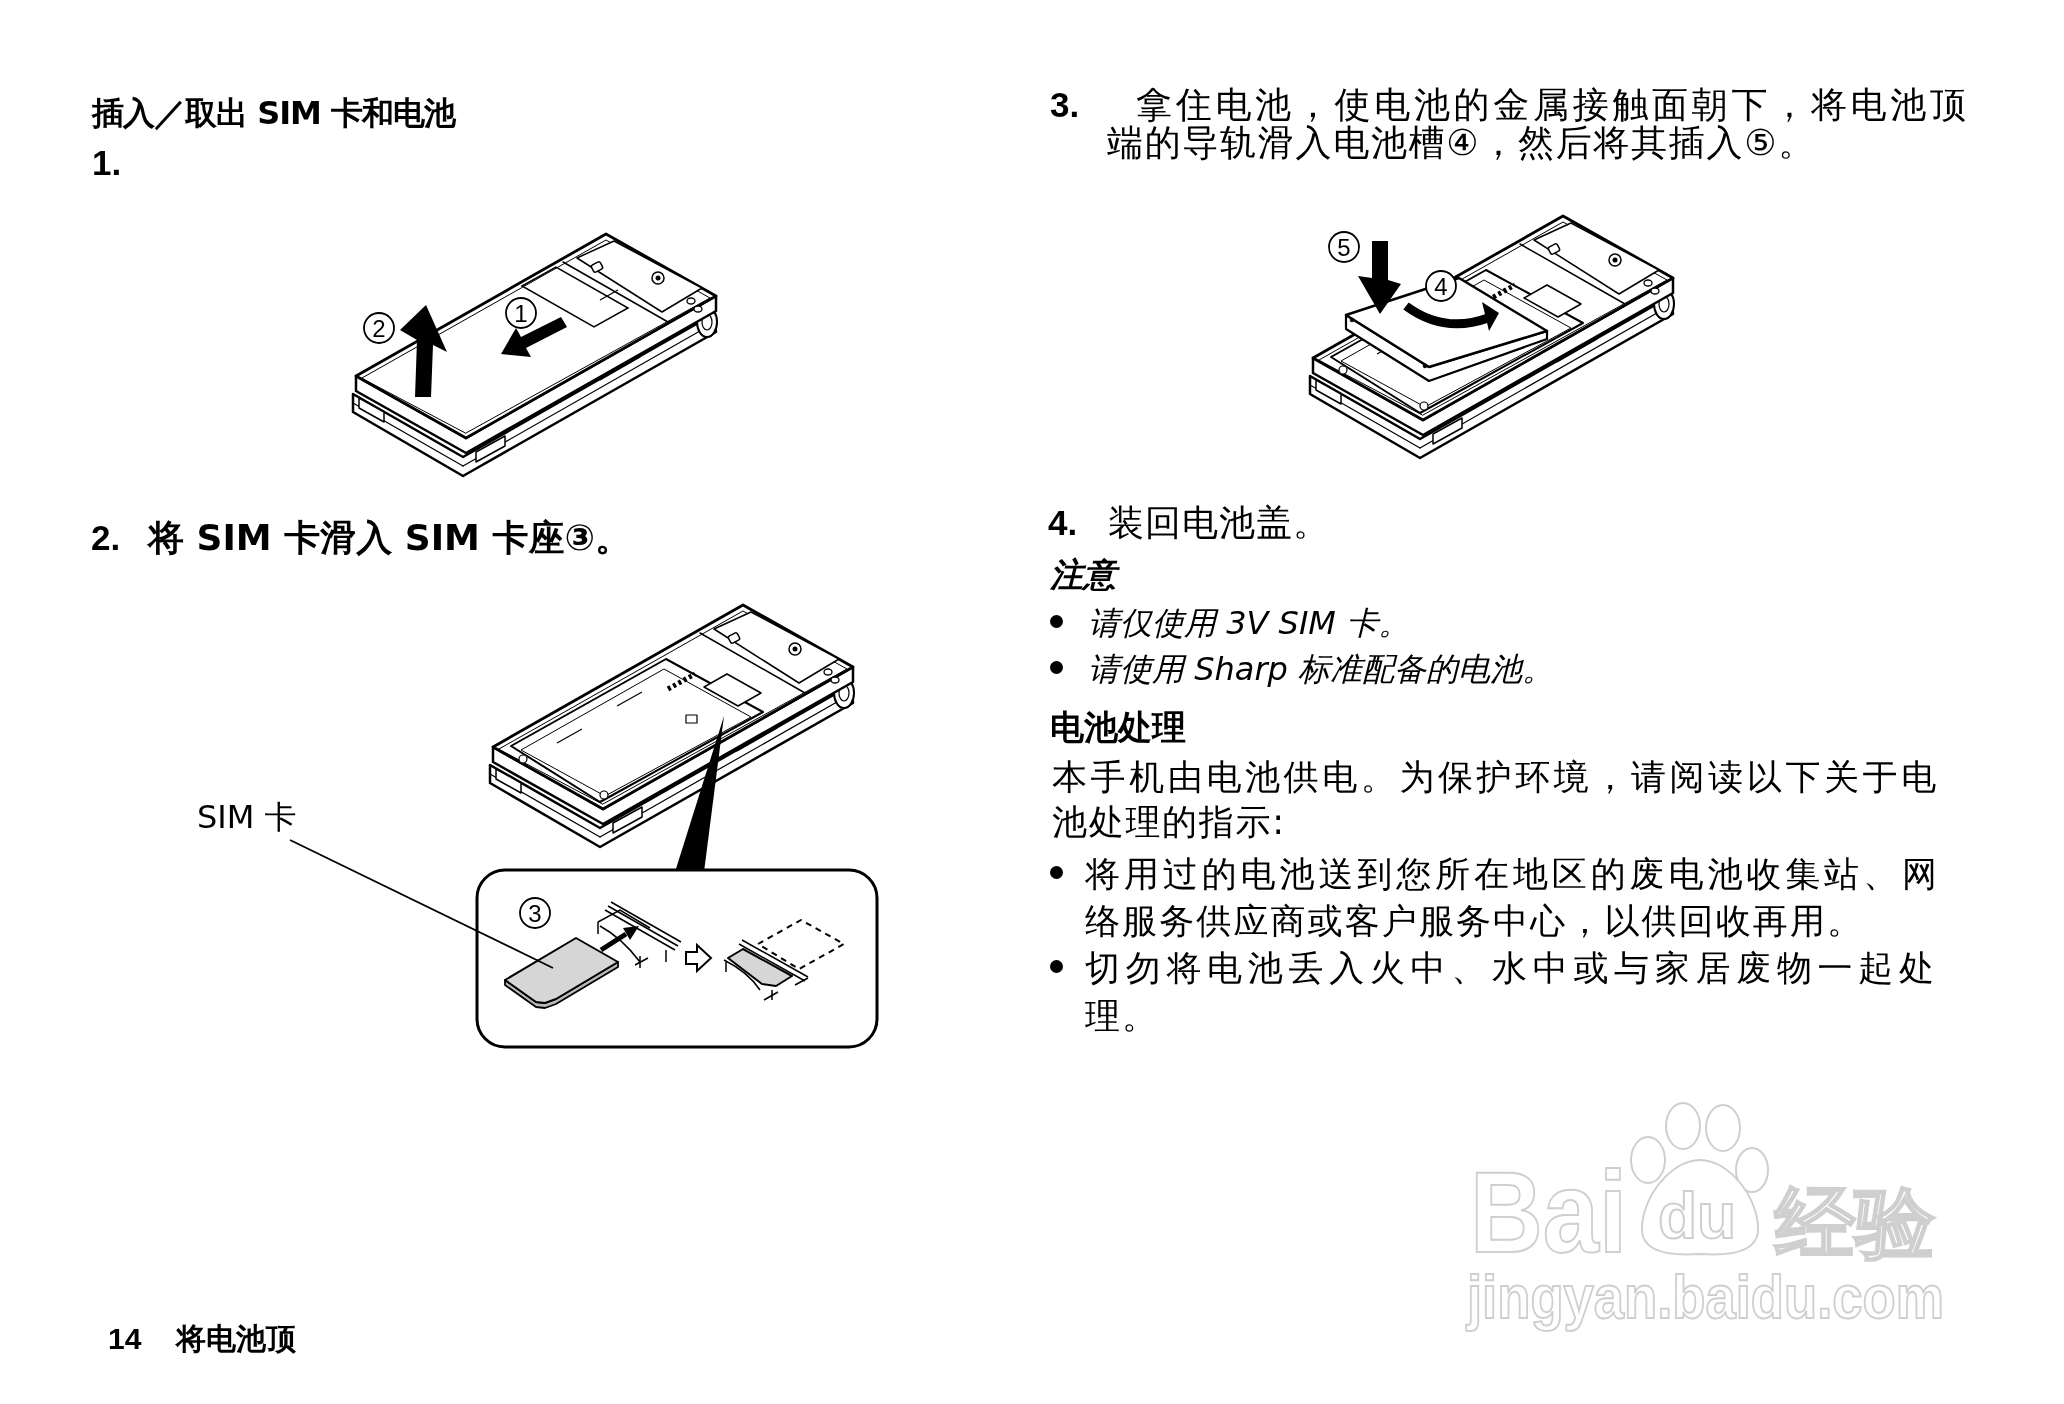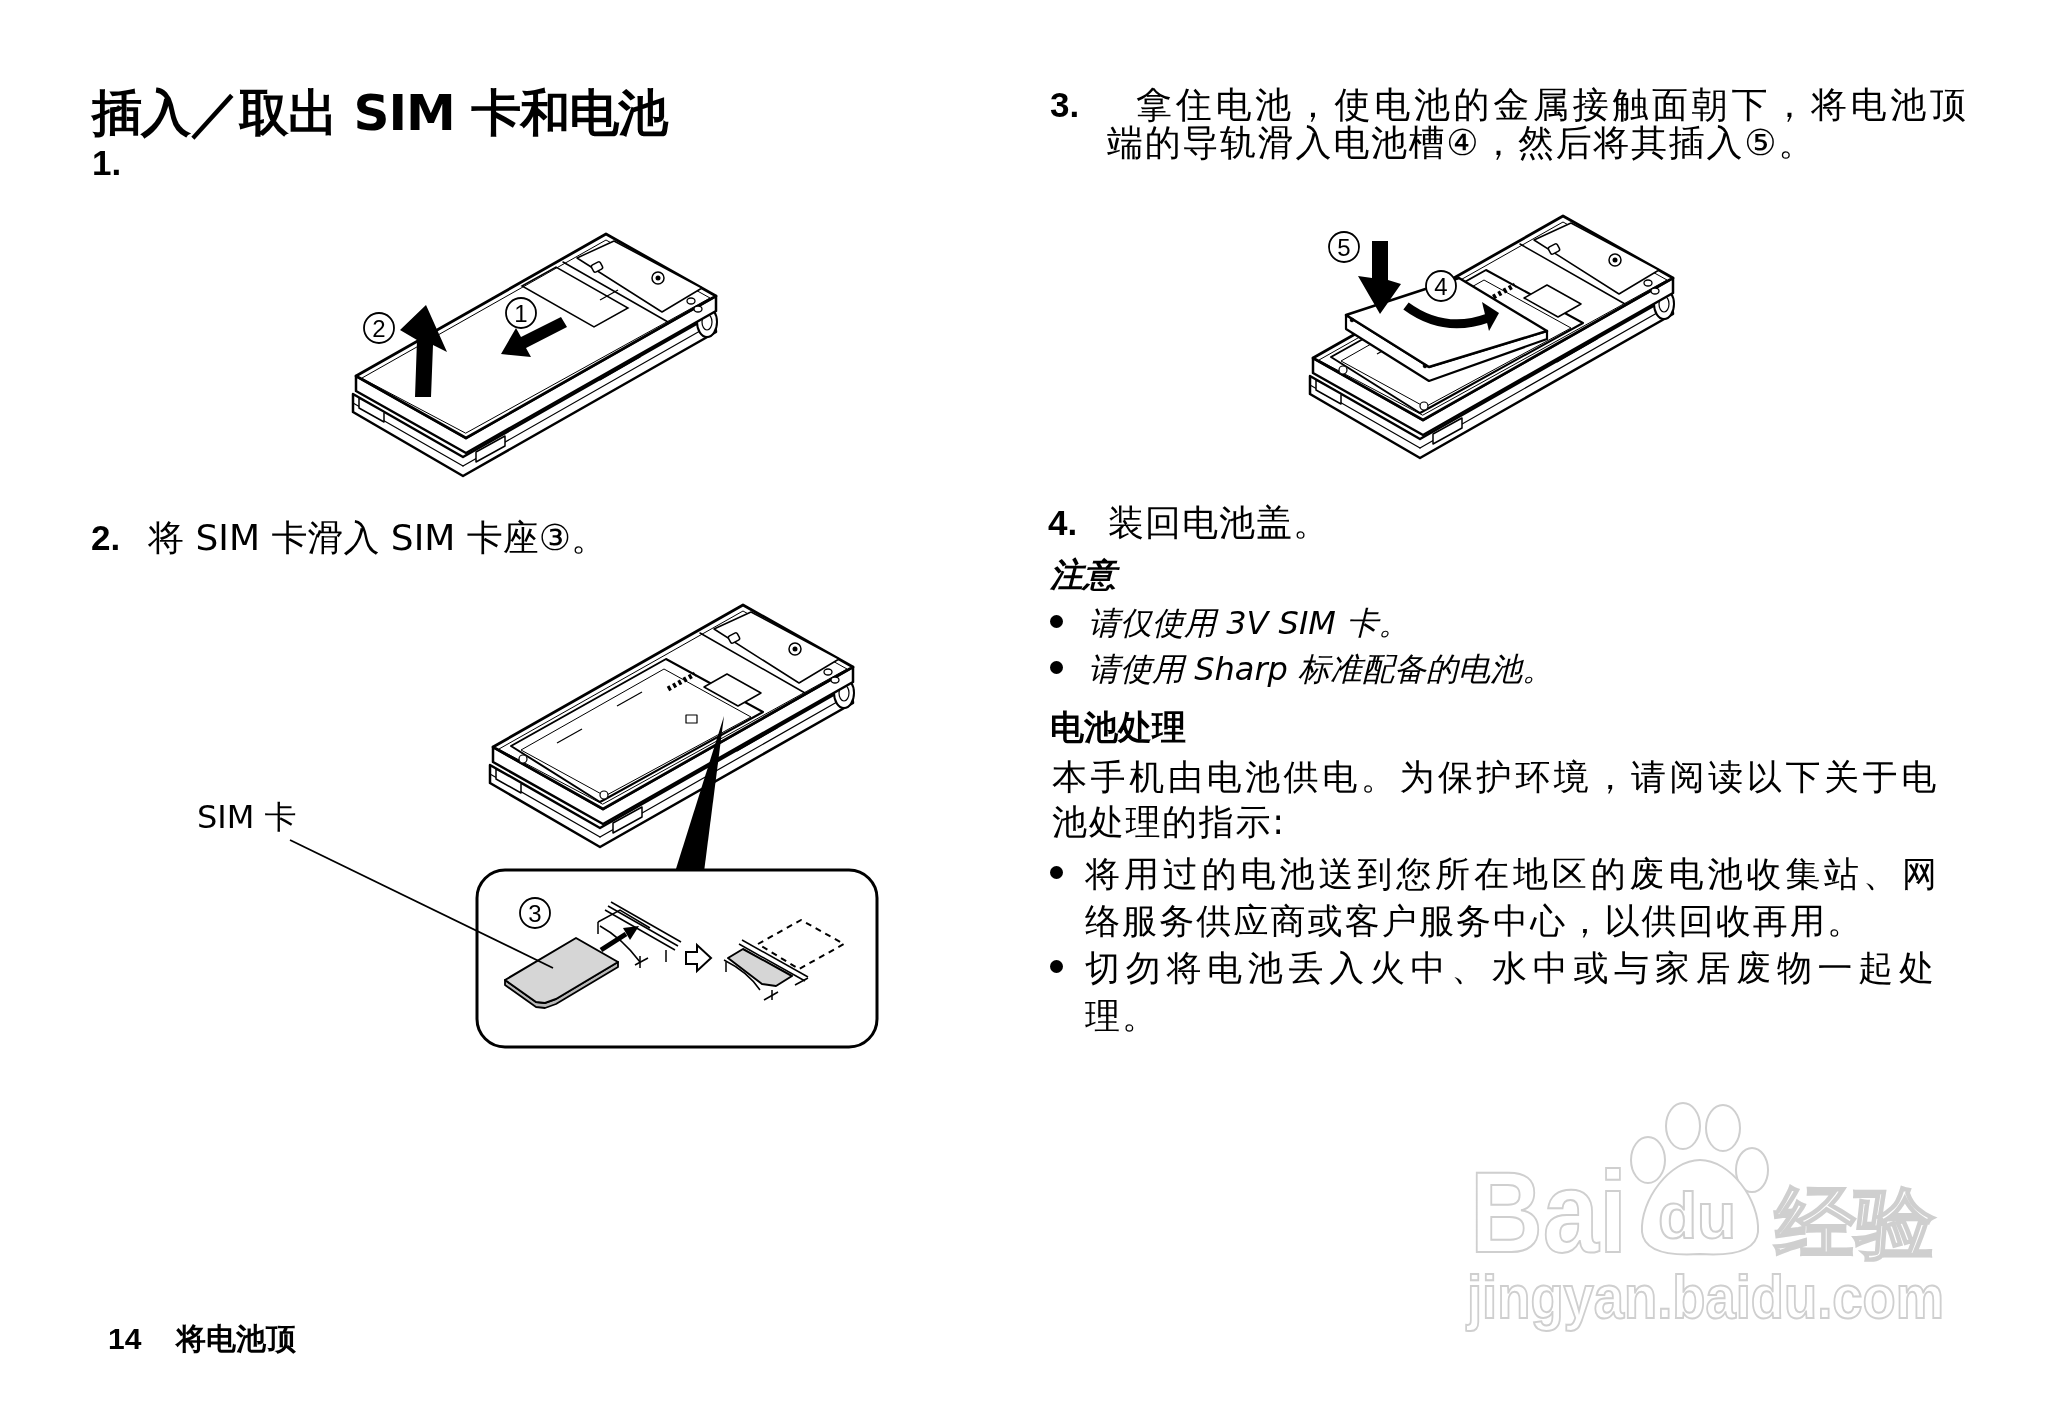--- a/index.html
+++ b/index.html
@@ -1,19 +1,19 @@
 <!DOCTYPE html>
 <html><head>
 <meta charset="utf-8">
 <style>
   html, body { margin: 0; padding: 0; background: #ffffff; }
   body { width: 2064px; height: 1404px; position: relative; overflow: hidden;
          font-family: "DejaVu Sans", sans-serif; color: #000; }
   .abs { position: absolute; white-space: nowrap; }
-  .title { left: 92px; top: 84px; font-size: 50px; line-height: 58px; font-weight: bold; letter-spacing: -1px; }
+  .title { left: 92px; top: 84px; font-size: 32px; line-height: 58px; font-weight: bold; letter-spacing: -1px; }
   .row { display: flex; align-items: baseline; }
   .num { font-family: "Liberation Sans", sans-serif; font-weight: bold; font-size: 35px; display: inline-block; }
   .step { font-size: 36px; line-height: 40px; }
   .txt36 { font-size: 36px; letter-spacing: 1px; }
   .note-h { left: 1050px; top: 556px; font-size: 33px; line-height: 38px; font-weight: bold; font-style: italic; text-align: center; }
   .note-b { font-size: 32px; line-height: 38px; font-style: italic; }
   .disp-h { left: 1050px; top: 707px; font-size: 34px; line-height: 40px; font-weight: bold; }
   .para { font-size: 35px; line-height: 40px; }
   .dot { display: inline-block; width: 13px; height: 13px; border-radius: 50%; background: #000; vertical-align: middle; position: relative; top: -4px; }
   .dotbox { display: inline-block; }
@@ -168,21 +168,21 @@
 </svg>
 
 <div class="abs title">插入／取出 SIM 卡和电池</div>
 
 <div class="abs row step" style="left:92px; top:143px;">
   <span class="num" style="width:56px;">1.</span>
 </div>
 
 <div class="abs row step" style="left:91px; top:518px;">
   <span class="num" style="width:57px;">2.</span>
-  <span class="txt36" style="letter-spacing:0;">将 SIM 卡滑入 SIM 卡座③。</span>
+  <span class="txt36" style="letter-spacing:0;font-weight:bold;">将 SIM 卡滑入 SIM 卡座③。</span>
 </div>
 
 <div class="abs sim-label">SIM 卡</div>
 
 <div class="abs row step" style="left:1050px; top:85px;">
   <span class="num" style="width:57px;">3.</span>
   <span style="font-size:36px; letter-spacing:3.7px;margin-left:29px;">拿住电池，使电池的金属接触面朝下，将电池顶</span>
 </div>
 <div class="abs step" style="left:1107px; top:123px; font-size:36px; letter-spacing:1.7px;">端的导轨滑入电池槽④，然后将其插入⑤。</div>
 

